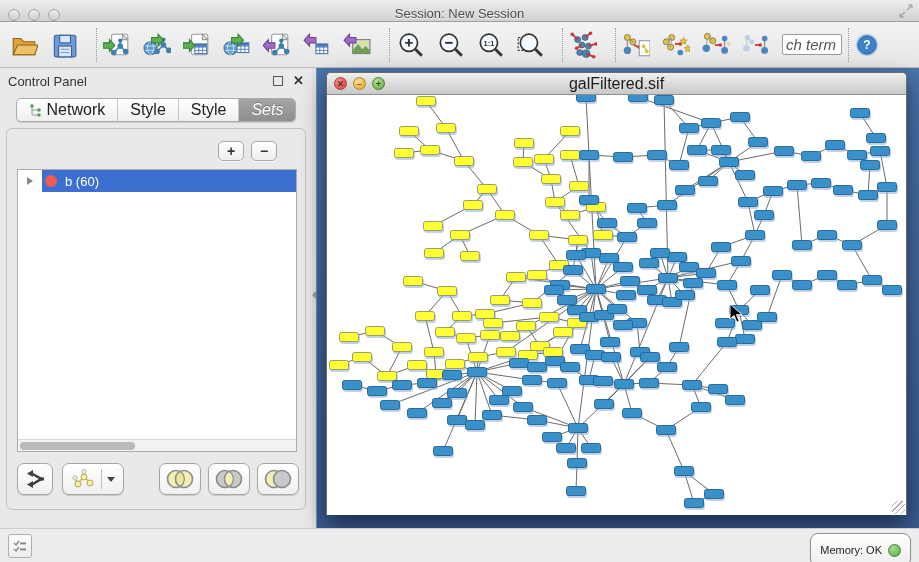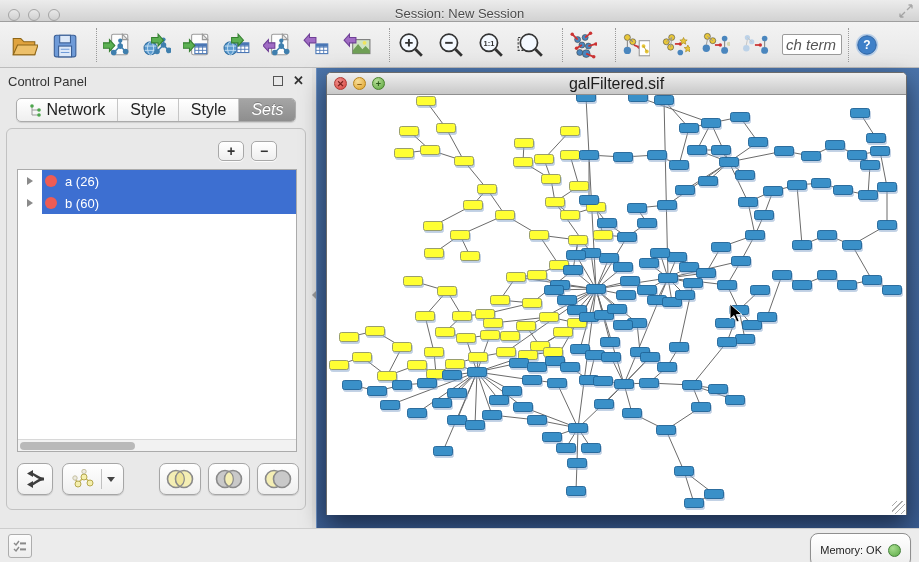--- a/index.html
+++ b/index.html
@@ -393,26 +393,20 @@
           <span>Sets</span>
         </div>
       </div>
   </div>
   <div class="cp-frame">
     <div class="pm-row">
       <button class="pm-btn">+</button>
       <button class="pm-btn">−</button>
     </div>
     <div class="set-list" id="setlist">
-      <div class="set-row">
-          <div class="row-sel"></div>
-          <div class="row-tri"></div>
-          <div class="row-dot"></div>
-          <span class="row-label">a (26)</span>
-        </div>
         <div class="set-row">
           <div class="row-sel"></div>
           <div class="row-tri"></div>
           <div class="row-dot"></div>
           <span class="row-label">b (60)</span>
         </div>
         <div class="hscroll">
         <div class="hscroll-thumb"></div>
       </div>
     </div>

